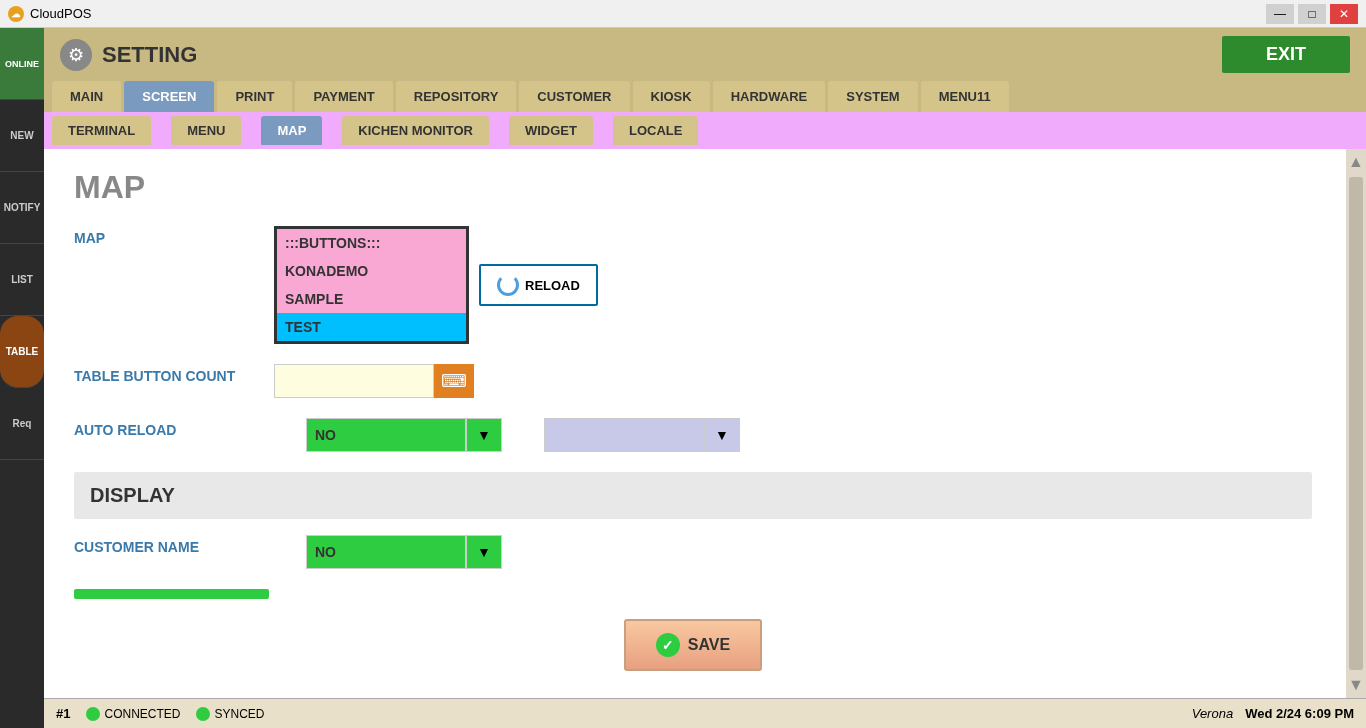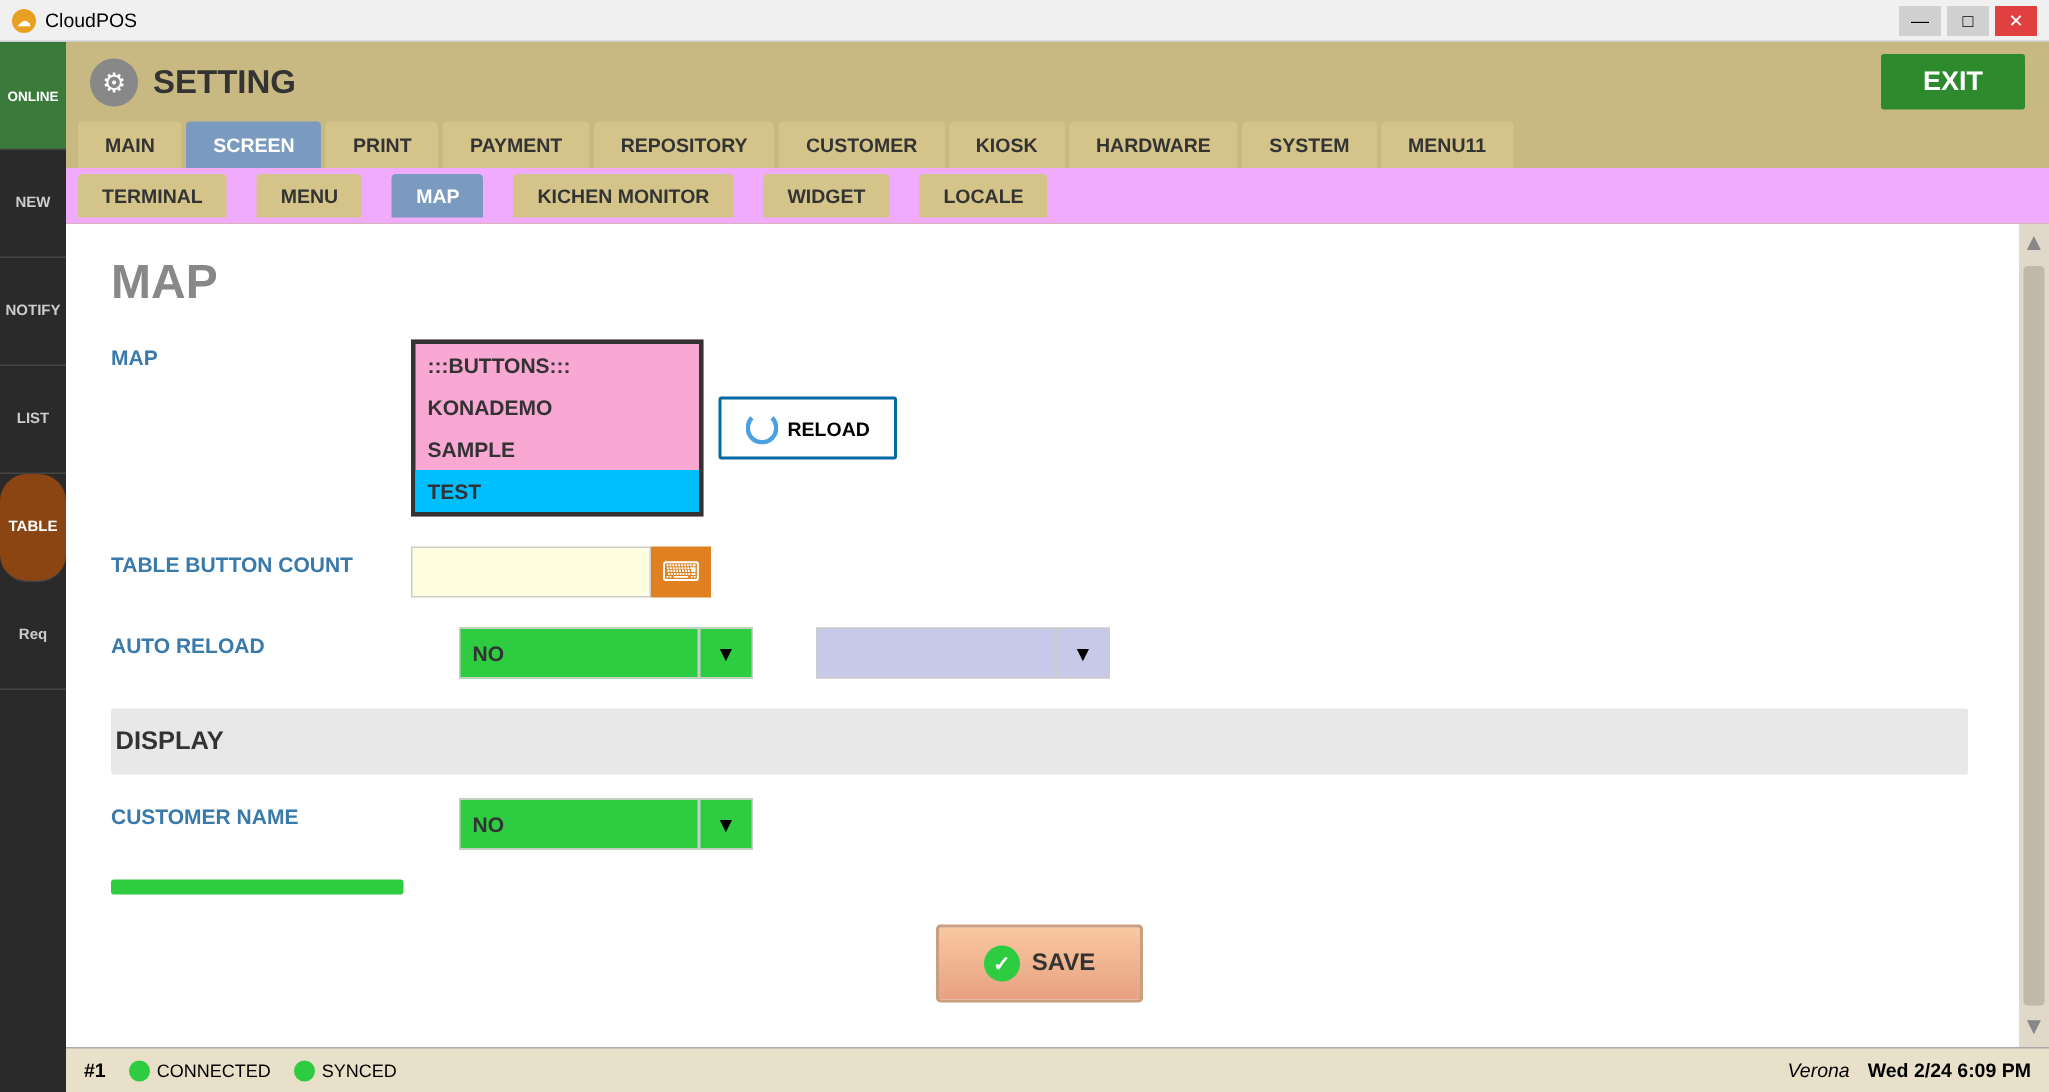--- a/index.html
+++ b/index.html
@@ -67,21 +67,21 @@
       justify-content: space-between;
     }
     .header-left { display: flex; align-items: center; gap: 10px; }
     .header-gear { width: 32px; height: 32px; background: #888; border-radius: 50%; display: flex; align-items: center; justify-content: center; color: white; font-size: 18px; }
     .header-title { font-size: 22px; font-weight: bold; color: #333; }
     .exit-btn {
       background: #2d8a2d;
       color: white;
       font-size: 18px;
       font-weight: bold;
-      padding: 8px 28px;
+      padding: 8px 44px;
       border: none;
       cursor: pointer;
       border-radius: 2px;
     }
 
     
     .top-nav {
       display: flex;
       background: #c8b882;
       padding: 0 8px;
@@ -255,22 +255,22 @@
       display: flex;
       align-items: center;
       justify-content: center;
       font-size: 14px;
       cursor: pointer;
     }
 
     
     .section-header {
       background: #e8e8e8;
-      padding: 12px 3px;
-      font-size: 17px;
+      padding: 12px 16px;
+      font-size: 20px;
       font-weight: bold;
       color: #333;
       margin-bottom: 16px;
       border-radius: 2px;
     }
 
     
     .save-btn {
       background: linear-gradient(180deg, #f8c8a0, #e8a080);
       border: 2px solid #c8a080;

